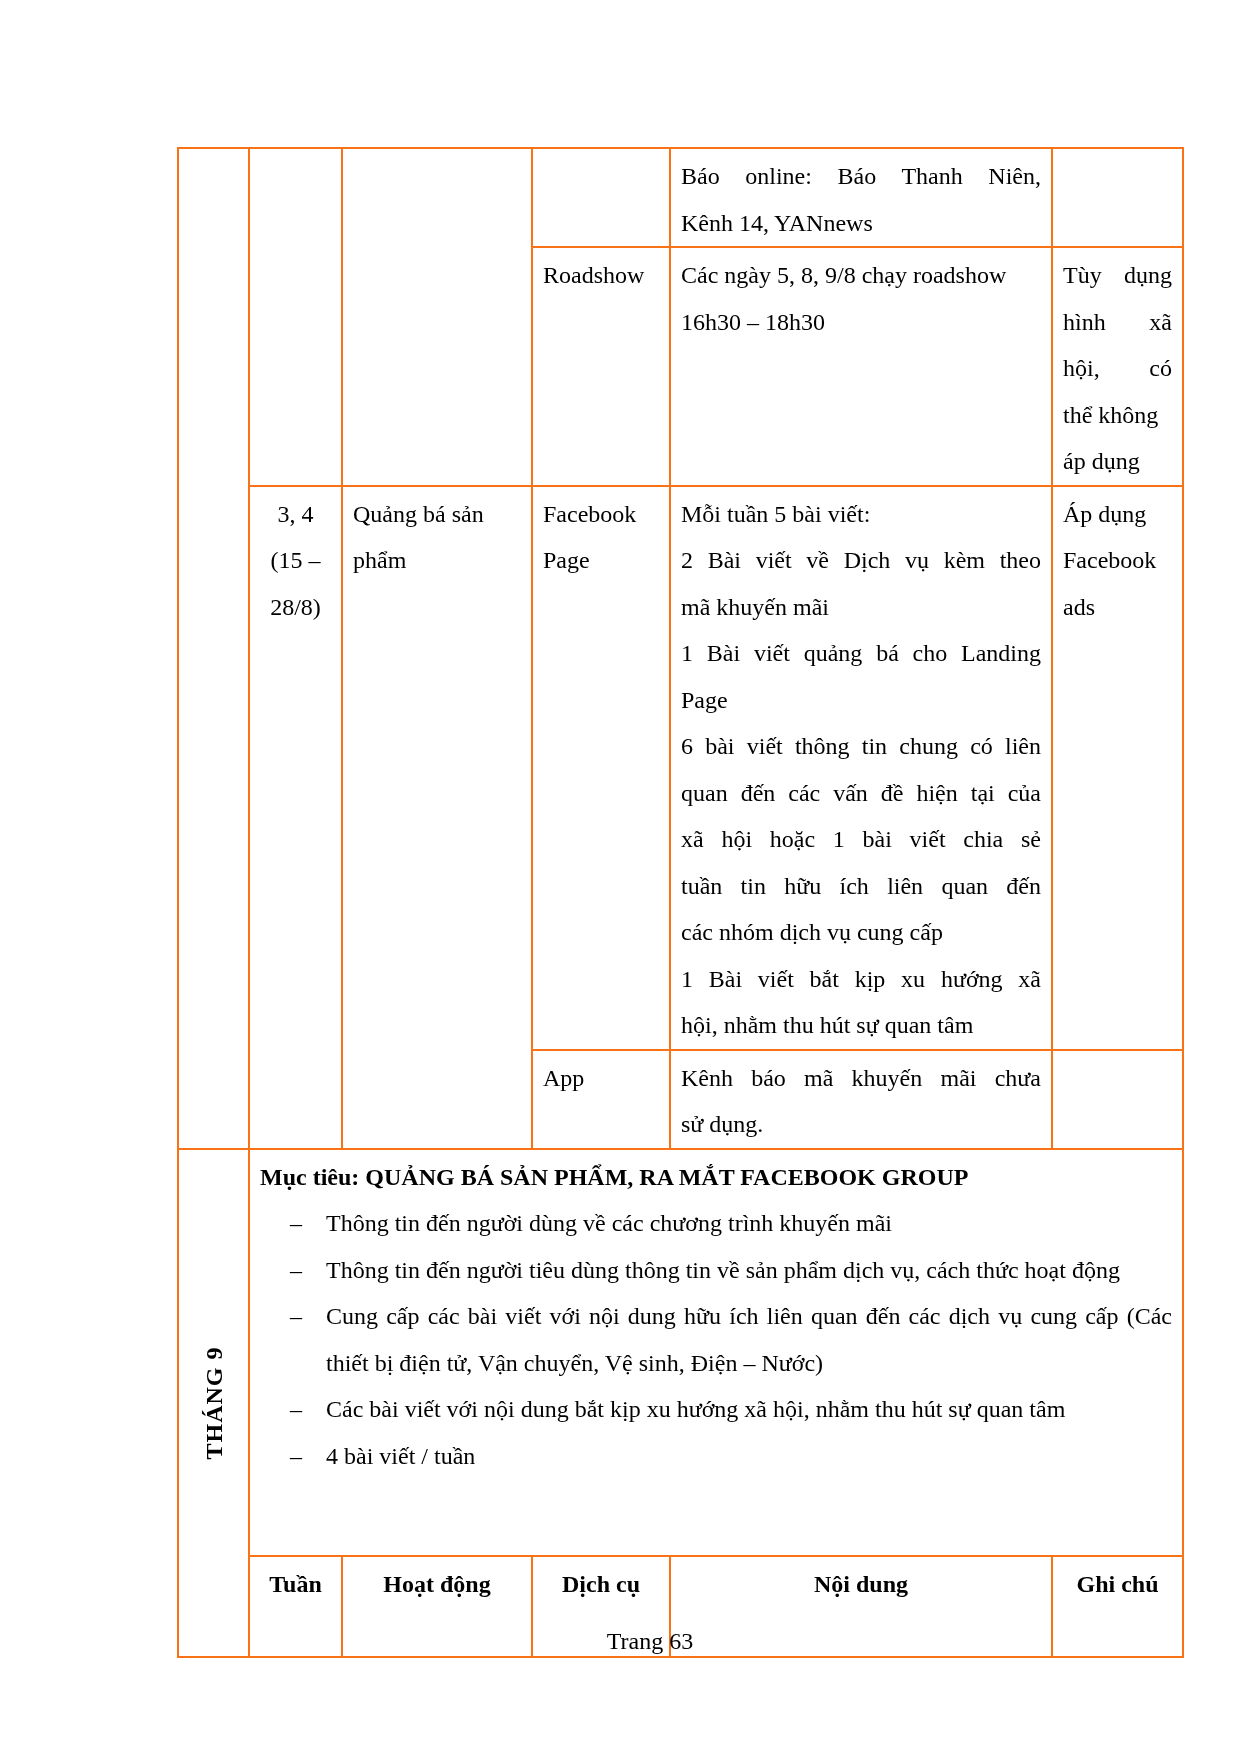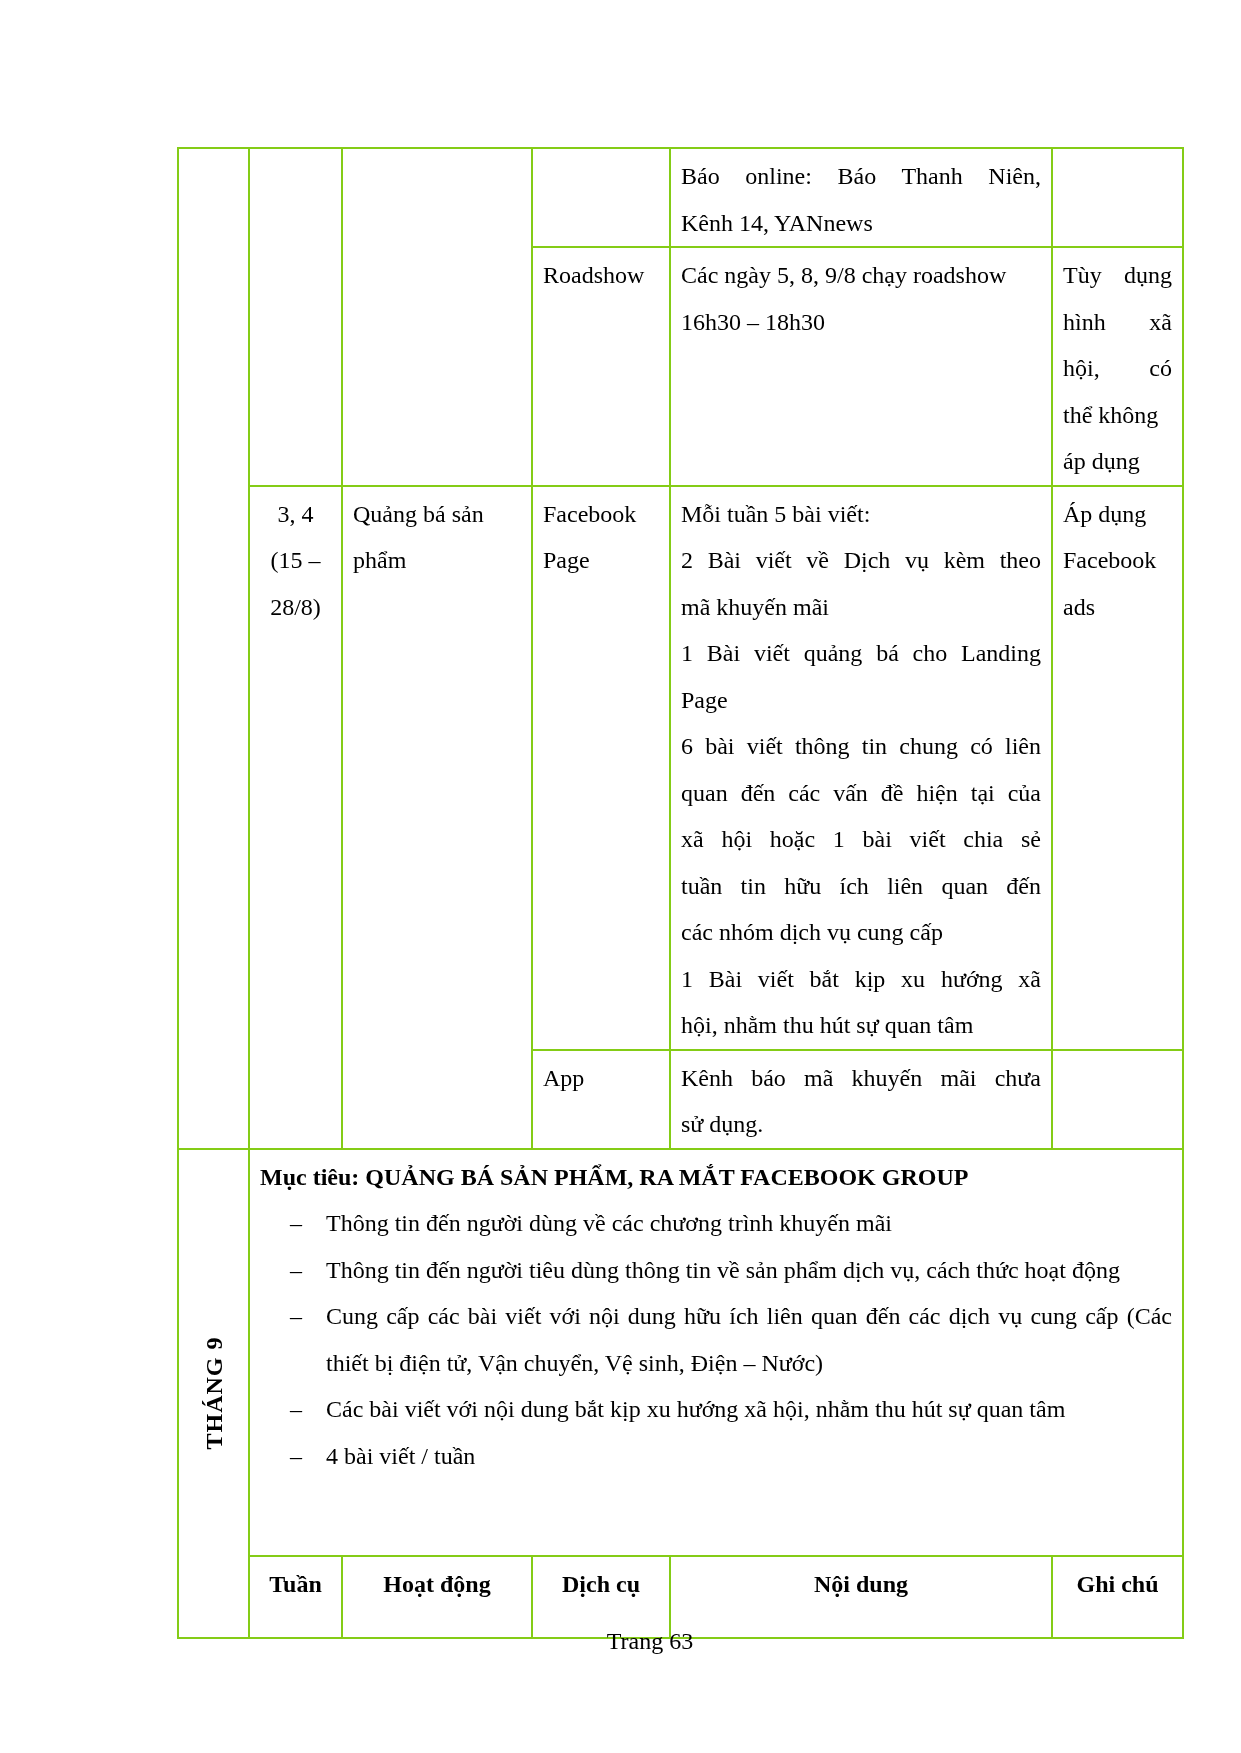--- a/index.html
+++ b/index.html
@@ -8,21 +8,21 @@
     font-family: "Liberation Serif", "DejaVu Serif", serif;
     color: #000000;
   }
   .page { position: absolute; left: 0; top: 0; width: 1241px; height: 1753px; }
   table.plan {
     position: absolute; left: 177px; top: 147px;
     border-collapse: collapse; table-layout: fixed;
     width: 1005px;
   }
   table.plan td {
-    border: 2px solid #84cc16;
+    border: 2px solid #f97316;
     vertical-align: top;
     padding: 4px 10px 0 10px;
     font-size: 24px;
     line-height: 46.5px;
     box-sizing: border-box;
   }
   td.center { text-align: center; }
   .bold { font-weight: normal; }
   .line { display: block; }
   .jline { display: block; text-align: justify; text-align-last: justify; }
@@ -135,21 +135,21 @@
         <ul class="goals">
           <li><span class="dash">–</span><span>Thông tin đến người dùng về các chương trình khuyến mãi</span></li>
           <li><span class="dash">–</span><span>Thông tin đến người tiêu dùng thông tin về sản phẩm dịch vụ, cách thức hoạt động</span></li>
           <li><span class="dash">–</span><span>Cung cấp các bài viết với nội dung hữu ích liên quan đến các dịch vụ cung cấp (Các thiết bị điện tử, Vận chuyển, Vệ sinh, Điện – Nước)</span></li>
           <li><span class="dash">–</span><span>Các bài viết với nội dung bắt kịp xu hướng xã hội, nhằm thu hút sự quan tâm</span></li>
           <li><span class="dash">–</span><span>4 bài viết / tuần</span></li>
         </ul>
       </td>
     </tr>
 
-    <tr class="header-row" style="height:82px">
+    <tr class="header-row" style="height:101px">
       <td>Tuần</td>
       <td>Hoạt động</td>
       <td>Dịch cụ</td>
       <td>Nội dung</td>
       <td>Ghi chú</td>
     </tr>
   </tbody>
     </table>
 
   <div class="footer">Trang 63</div>

